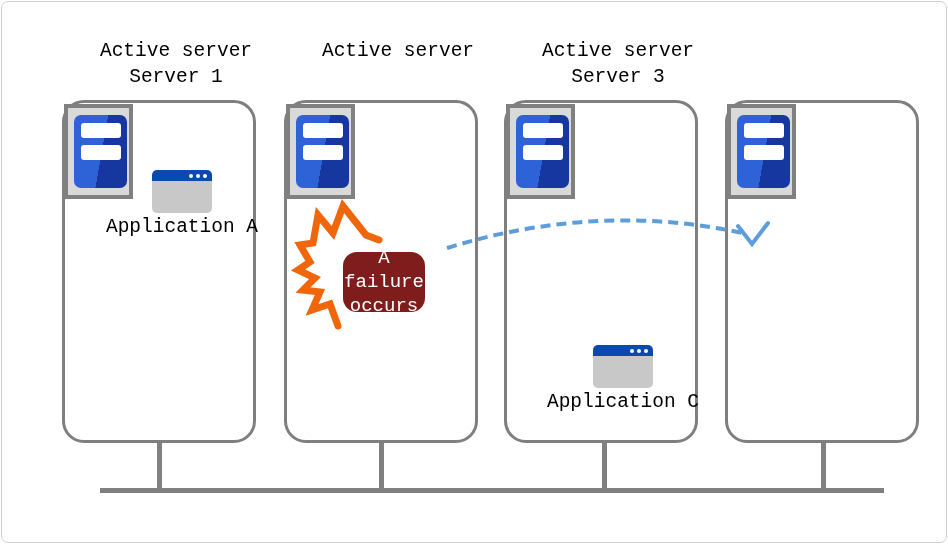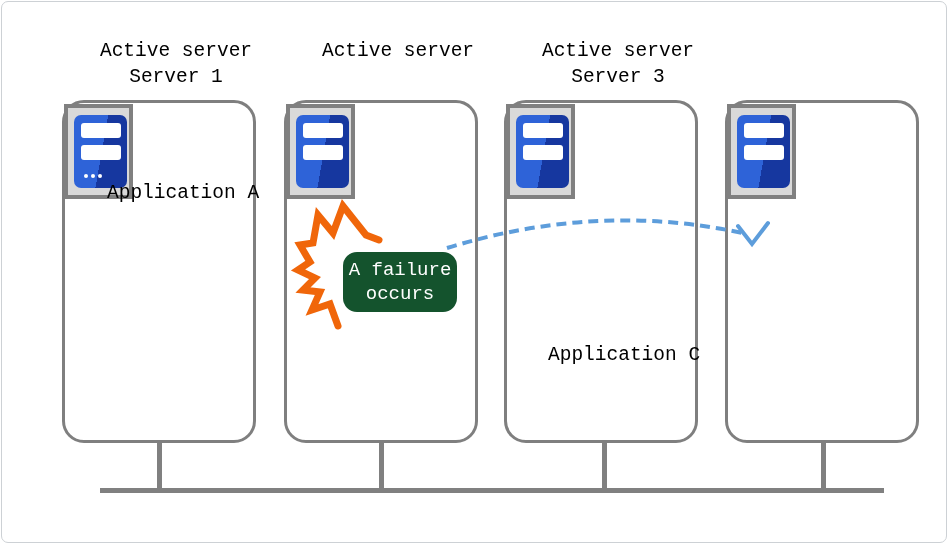--- a/index.html
+++ b/index.html
@@ -30,36 +30,36 @@
   }
   .tower {
     position:absolute; left:6px; top:7px; width:53px; height:73px; border-radius:7px;
     background:linear-gradient(100deg, #2e63d8 52%, #16379f 52%);
   }
   .tower .bar { position:absolute; left:7px; width:40px; height:15px; background:#fff; border-radius:3px; }
   .tower .bar1 { top:8px; }
   .tower .bar2 { top:30px; }
   
   .app-unit {
-    position:absolute; width:150px; display:flex; flex-direction:row; align-items:center;
+    position:absolute; width:150px; display:flex; flex-direction:column; align-items:center;
     z-index:2;
   }
   .app-window { width:60px; height:43px; }
   .app-titlebar { position:relative; height:11px; background:#0a4aae; border-radius:5px 5px 0 0; }
   .app-titlebar .dot { position:absolute; top:3.5px; width:4px; height:4px; border-radius:50%; background:#fff; }
   .d1 { right:19px; } .d2 { right:12px; } .d3 { right:5px; }
   .app-body { height:32px; background:#c8c8c8; border-radius:0 0 5px 5px; }
   .app-label { margin-top:3px; font-size:19.5px; color:#000; white-space:nowrap; }
   .u1 { left:45px; top:132px; }
-  .u3 { left:44px; top:294px; }
+  .u3 { left:44px; top:307px; }
   .u4 { left:39px; top:220px; }
   
   .failure-box {
-    position:absolute; left:59px; top:214px; width:114px; height:60px; border-radius:14px;
-    background:#14532d; color:#fff; display:flex; flex-direction:column;
+    position:absolute; left:59px; top:214px; width:82px; height:60px; border-radius:14px;
+    background:#7f1d1d; color:#fff; display:flex; flex-direction:column;
     justify-content:center; font-size:19px; line-height:24px;
     z-index:6; text-align:center;
   }
   
   .connector { position:absolute; top:443px; width:5px; height:50px; background:#808080; }
   .c1 { left:157px; } .c2 { left:379px; } .c3 { left:602px; } .c4 { left:821px; }
   .bus { position:absolute; left:100px; top:488px; width:784px; height:5px; background:#808080; }
   
   .overlay { position:absolute; left:0; top:0; z-index:5; pointer-events:none; }
 </style>

